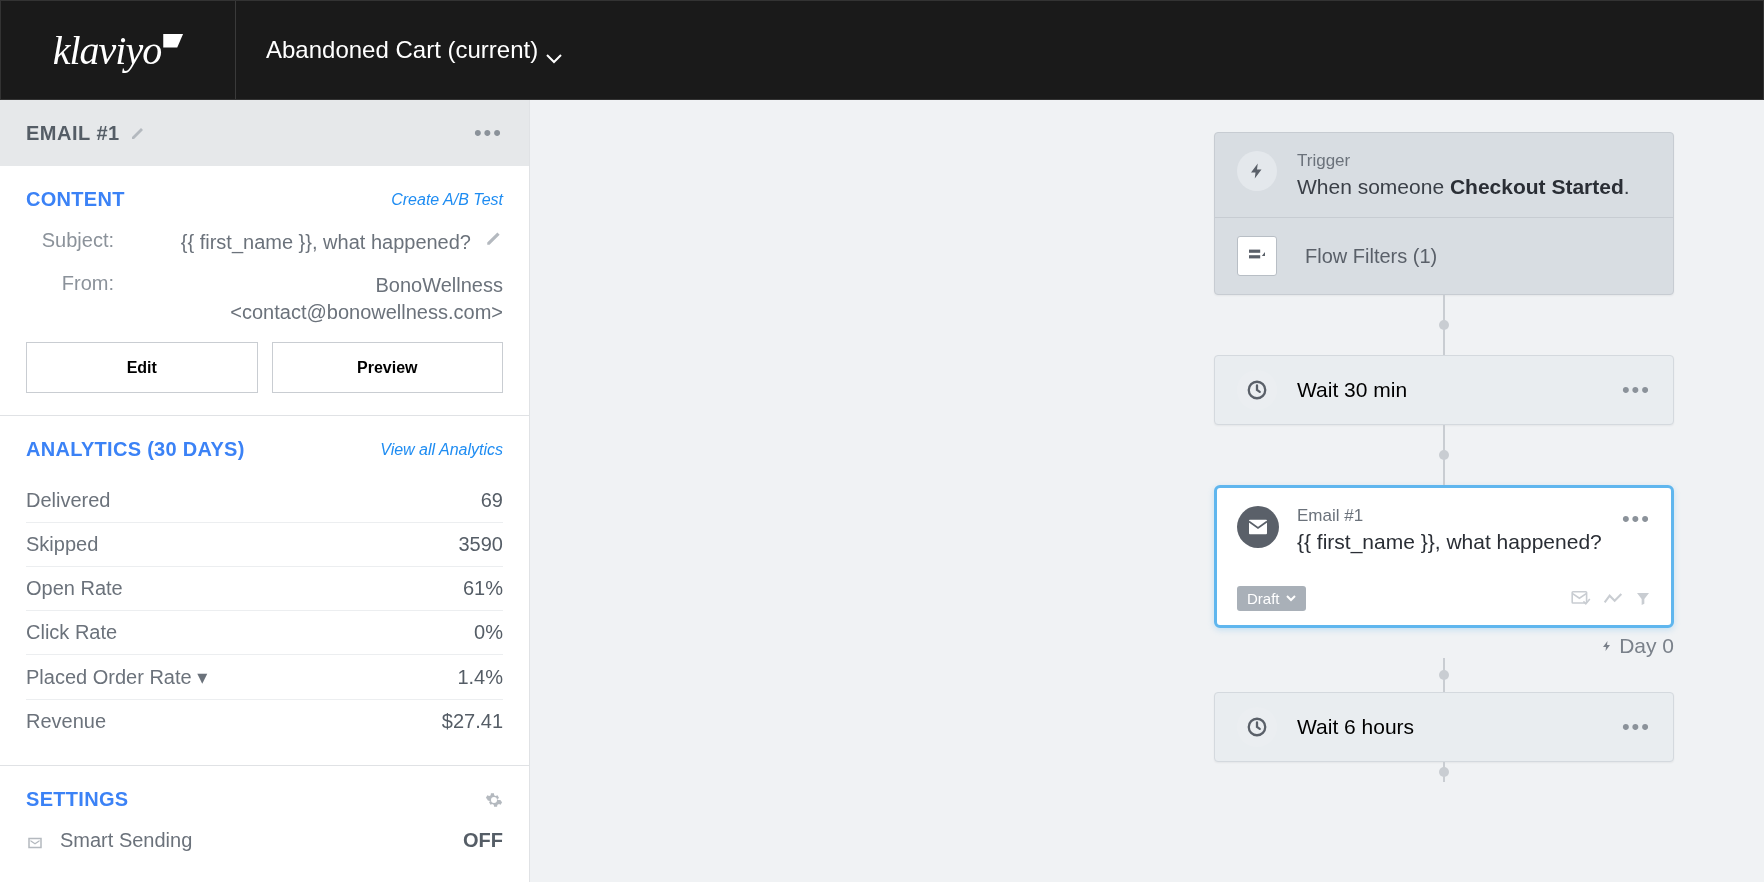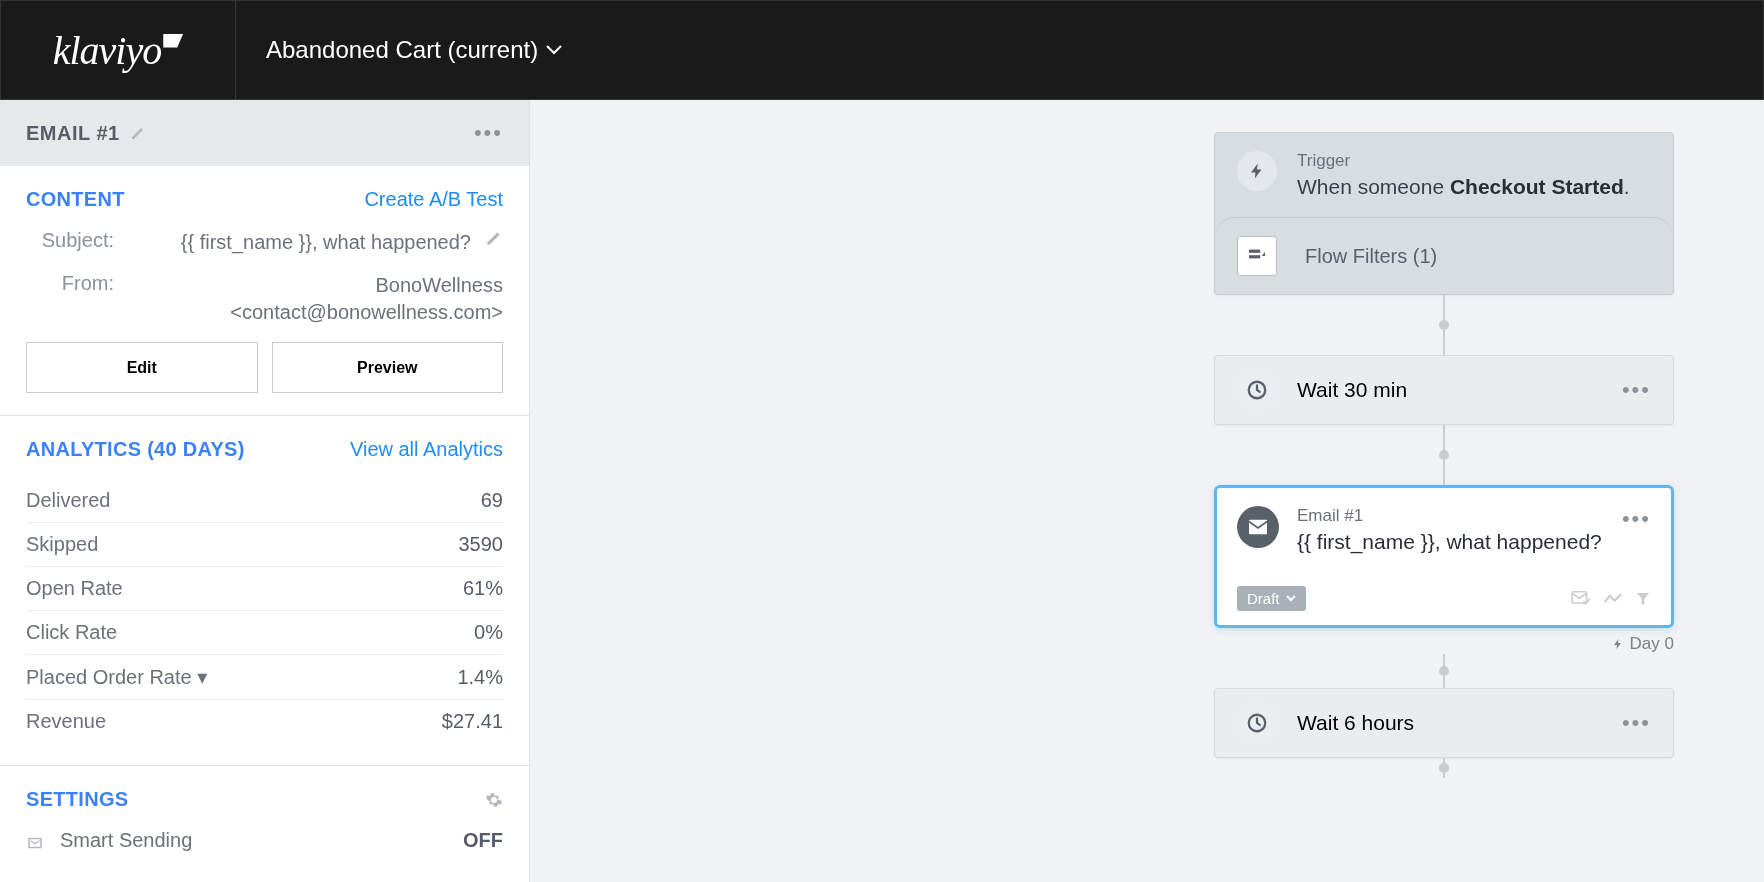--- a/index.html
+++ b/index.html
@@ -43,21 +43,21 @@
     width: 20px;
     height: 14px;
     background: #fff;
     position: relative;
     top: -16px;
     margin-left: 2px;
     clip-path: polygon(0 0, 100% 0, 70% 100%, 0 100%);
   }
   .flow-title-wrap {
     display: flex;
-    align-items: center;
+    align-items: flex-end;
     padding-left: 30px;
     gap: 8px;
     cursor: pointer;
   }
   .flow-title {
     color: #fff;
     font-size: 24px;
     font-weight: 400;
   }
   .caret-down { display:inline-block; }
@@ -101,21 +101,21 @@
   .section-header {
     display:flex; justify-content: space-between; align-items:center;
     margin-bottom: 18px;
   }
   .section-title {
     font-size: 20px;
     font-weight: 600;
     color: #3b82f6;
     letter-spacing: 0.3px;
   }
-  .link { color: #1e8cf2; font-size: 20px; cursor:pointer; }
+  .link { color: #1e8cf2; font-size: 16px; cursor:pointer;font-style:italic; }
 
   .field-row { display:flex; gap: 14px; margin-bottom: 16px; align-items:flex-start;text-align:right; }
   .field-label { width: 88px; color: #8b929a; font-size: 20px; flex-shrink:0; }
   .field-value { color: #6b727b; font-size: 20px; flex:1; line-height:1.35; }
   .field-action { color:#b4b9bf; cursor:pointer; }
 
   .btn-row { display:flex; gap: 14px; margin-top: 10px;}
   .btn {
     flex:1; border:1px solid #c9cdd2; background:#fff; height:51px;
     font-size:16px; font-weight:600; cursor:pointer;
@@ -178,21 +178,20 @@
   .trigger-text-wrap { flex:1; }
   .trigger-label { color: #6b727b; font-size: 17px; margin-bottom: 4px; }
   .trigger-text { color: #3a3f47; font-size: 21px; }
   .trigger-text strong { font-weight: 700; color: #2a2e35; }
 
   .filters-row {
     display:flex; align-items:center; gap: 28px;
     padding: 18px 22px;
     border-top: 1px solid #c7ccd2;
     cursor:pointer;
-    border-radius:20px;
   }
   .filters-icon {
     width: 40px; height: 40px;
     border: 1px solid #b8bec5;
     border-radius: 3px;
     display:flex; align-items:center; justify-content:center;
     color:#5a6069;
     background:#fff;
   }
   .filters-text { color: #5a6069; font-size: 20px; }
@@ -242,21 +241,21 @@
   }
   .draft-badge {
     background:#a9b0b8; color:#fff; font-size:15px;
     padding: 4px 10px; border-radius:3px;
     display:flex; align-items:center; gap:6px;
     cursor:pointer;
   }
   .mini-icons { display:flex; gap:12px; color:#c9cdd2; align-items:center;}
 
   .day-label {
-    width: 460px; text-align:right; color:#7a818a; font-size:17px;
+    width: 460px; text-align:right; color:#7a818a; font-size:21px;
     margin-top:6px; display:flex; justify-content:flex-end; align-items:center; gap:6px;
   }
 
   svg { display:block; }
 </style>
 </head>
 <body>
 
 <div class="topbar">
   <div class="logo-cell">
@@ -306,21 +305,21 @@
       <span class="field-value">BonoWellness &lt;contact@bonowellness.com&gt;</span>
     </div>
     <div class="btn-row">
       <button class="btn">Edit</button>
       <button class="btn">Preview</button>
     </div>
   </div>
 
   <div class="section">
     <div class="section-header">
-      <span class="section-title">ANALYTICS (40 DAYS)</span>
+      <span class="section-title">ANALYTICS (30 DAYS)</span>
       <span class="link">View all Analytics</span>
     </div>
     <table class="stats-table">
       <tbody>
           <tr>
             <td>Delivered</td>
             <td>69</td>
           </tr>
       <tr>
             <td>Skipped</td>

